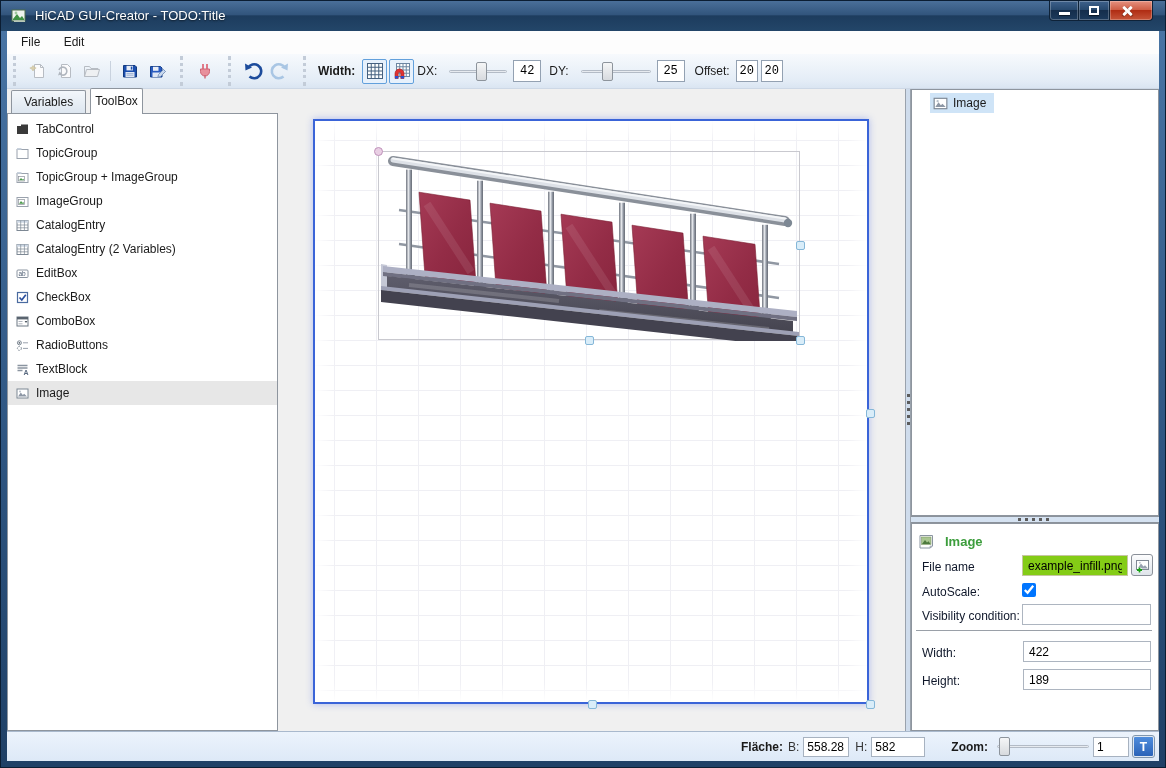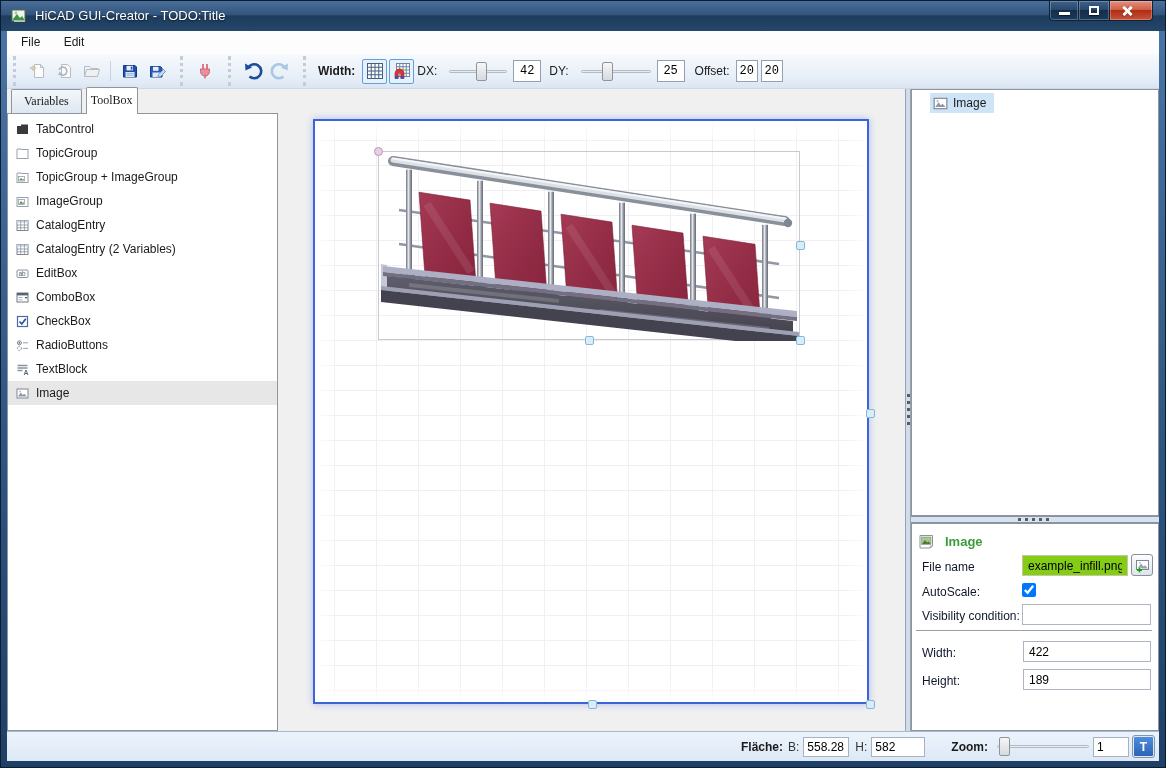--- a/index.html
+++ b/index.html
@@ -41,21 +41,21 @@
   .slider { position:relative; height:25px; margin:0 6px; }
   .slider .track { position:absolute; left:0; right:0; top:11px; height:3px; background:#e7ebf0; border:1px solid #b3bbc6; border-radius:2px; }
   .slider .thumb { position:absolute; top:3px; width:11px; height:19px; background:linear-gradient(180deg,#f5f6f7,#d7dade); border:1px solid #8d949c; border-radius:2px; }
 
   
   .content { position:absolute; left:0; top:58px; right:0; bottom:30px; background:#f0f0f0; }
 
   
   .left-panel { position:absolute; left:0; top:0; width:271px; bottom:0; }
   .lp-tabs { position:absolute; left:0; top:0; height:24px; display:flex; align-items:flex-end; z-index:2; }
-  .lp-tab { padding:4px 12px 4px; margin-left:4px; border:1px solid #8e959e; border-bottom:none; border-radius:2px 2px 0 0; background:linear-gradient(180deg,#f3f7fb,#dde6f0);font-family:Liberation Serif, serif; }
+  .lp-tab { padding:4px 12px 4px; margin-left:4px; border:1px solid #8e959e; border-bottom:none; border-radius:2px 2px 0 0; background:linear-gradient(180deg,#f3f7fb,#dde6f0); }
   .lp-tab.active { background:#fff; padding:5px 4px 6px; position:relative; top:1px; }
   .lp-body { position:absolute; left:0; top:24px; right:0; bottom:0; background:#fff; border:1px solid #8e959e; padding-top:3px; }
   .lp-item { display:flex; align-items:center; height:24px; padding-left:8px; }
   .lp-item.selected { background:#e7e7e7; }
   .lp-item svg { margin-right:7px; flex:0 0 auto; }
 
   
   .center { position:absolute; left:271px; right:254px; top:0; bottom:0; background:#f0f0f0; }
   .canvas { position:absolute; left:35px; top:30px; width:556px; height:585px; background:#fff; border:2px solid #3a64d8; box-shadow:0 0 7px rgba(90,120,230,.45);
     background-image:linear-gradient(to right,#efeff4 1px,transparent 1px),linear-gradient(to bottom,#efeff4 1px,transparent 1px);
@@ -284,33 +284,33 @@
             </div>
           <div class="lp-item">
               <svg width="13" height="13" viewBox="0 0 13 13">
                 <rect x="1" y="3" width="11" height="7.5" rx="1" fill="#fff" stroke="#8a94a0"></rect>
                 <text x="2.5" y="9" font-size="6.5" fill="#4a5a70" font-family="Liberation Sans,sans-serif">ab</text>
               </svg>
               <span>EditBox</span>
             </div>
           <div class="lp-item">
               <svg width="13" height="13" viewBox="0 0 13 13">
+                <rect x="1.5" y="1.5" width="10" height="10" fill="#fff" stroke="#4a6ba0" stroke-width="1.2"></rect>
+                <path d="M3.5 6.5l2.3 2.5L9.8 3.8" fill="none" stroke="#2a4f9e" stroke-width="1.7"></path>
+              </svg>
+              <span>CheckBox</span>
+            </div>
+          <div class="lp-item">
+              <svg width="13" height="13" viewBox="0 0 13 13">
                 <rect x="1" y="2" width="11" height="9" fill="#fff" stroke="#6d7884"></rect>
                 <rect x="1" y="2" width="11" height="2.4" fill="#5a646f"></rect>
                 <polygon points="8.6,6 11.4,6 10,8 " fill="#4a545e"></polygon>
                 <path d="M2.5 6.5h4M2.5 8.8h4" stroke="#9aa2ad" stroke-width=".8"></path>
               </svg>
               <span>ComboBox</span>
-            </div>
-          <div class="lp-item">
-              <svg width="13" height="13" viewBox="0 0 13 13">
-                <rect x="1.5" y="1.5" width="10" height="10" fill="#fff" stroke="#4a6ba0" stroke-width="1.2"></rect>
-                <path d="M3.5 6.5l2.3 2.5L9.8 3.8" fill="none" stroke="#2a4f9e" stroke-width="1.7"></path>
-              </svg>
-              <span>CheckBox</span>
             </div>
           <div class="lp-item">
               <svg width="13" height="13" viewBox="0 0 13 13">
                 <circle cx="3.4" cy="3.8" r="2" fill="#fff" stroke="#7d8894"></circle>
                 <circle cx="3.4" cy="3.8" r=".9" fill="#5a646f"></circle>
                 <path d="M7 3.8h5" stroke="#9aa2ad"></path>
                 <circle cx="3.4" cy="9.4" r="2" fill="#fff" stroke="#7d8894" stroke-dasharray="1.5 1"></circle>
                 <path d="M7 9.4h5" stroke="#9aa2ad"></path>
               </svg>
               <span>RadioButtons</span>

